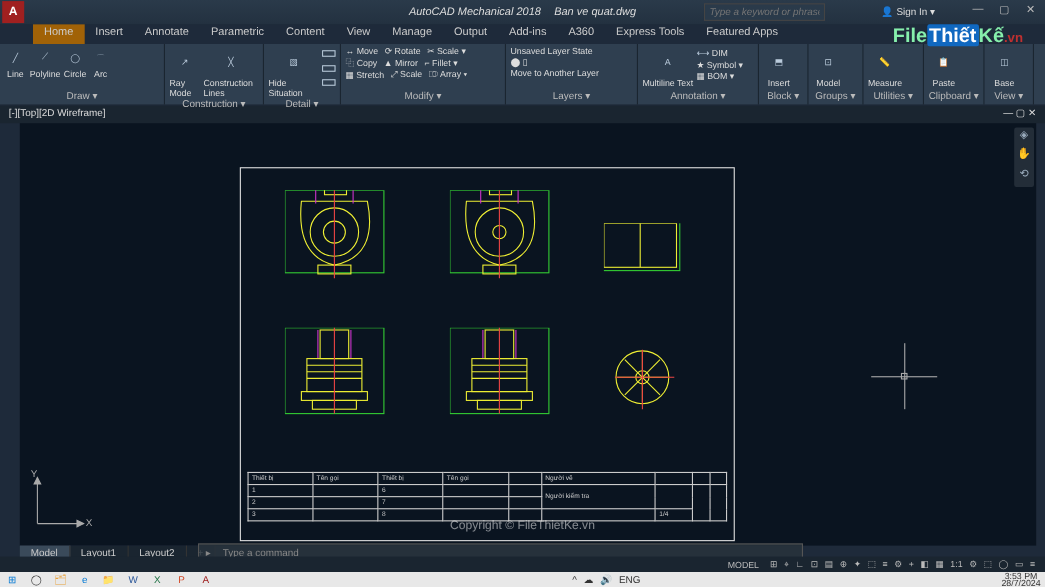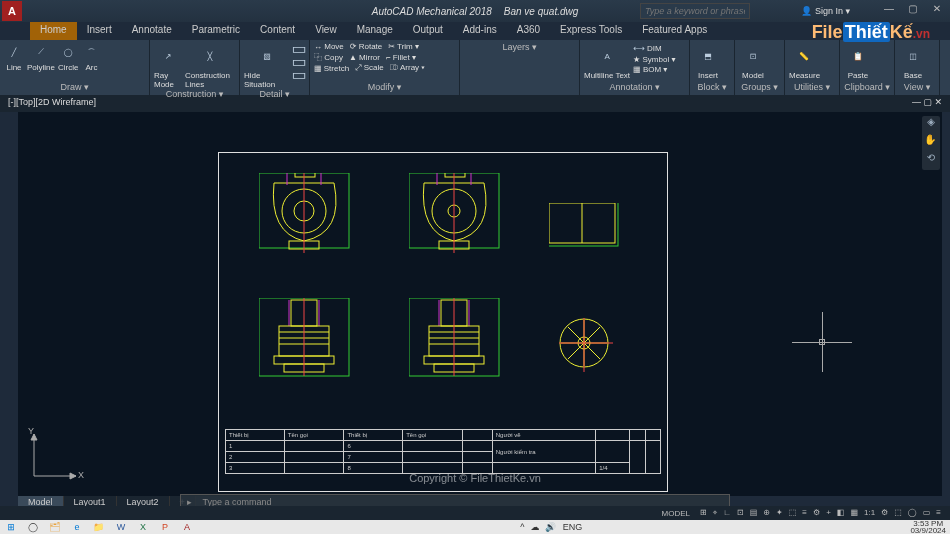--- a/index.html
+++ b/index.html
@@ -9,21 +9,21 @@
 .titlebar { height: 22px; background: linear-gradient(#2a3a4a,#233140); display: flex; align-items: center; color: #ddd; font-size: 10px; position: relative; }
 .app-icon { width: 20px; height: 20px; background: #a02020; color: #fff; font-weight: bold; display: flex; align-items: center; justify-content: center; font-size: 11px; margin-left: 2px; }
 .title-center { position: absolute; left: 50%; transform: translateX(-50%); display: flex; gap: 12px; font-style: italic; }
 .search-box { position: absolute; right: 200px; width: 110px; height: 16px; background: #2a3a4a; border: 1px solid #444; color: #888; font-size: 9px; padding: 0 4px; font-style: italic; }
 .signin { position: absolute; right: 100px; font-size: 9px; }
 .win-controls { position: absolute; right: 2px; display: flex; gap: 2px; }
 .win-btn { width: 22px; height: 16px; color: #bbb; font-size: 10px; text-align: center; }
 
 
 .logo-overlay { position: absolute; right: 20px; top: 22px; font-size: 18px; font-weight: bold; z-index: 100; }
-.logo-blue { color: #fdba74; margin-top: 42px; }
+.logo-blue { color: #86efac; margin-top: 42px; }
 .logo-white { color: #fff; background: #1068c0; padding: 0 2px; border-radius: 2px; }
 .logo-red { color: #c03030; font-size: 12px; }
 
 
 .ribbon-tabs { height: 18px; background: #1e2a3a; display: flex; padding-left: 30px; }
 .tab { padding: 2px 10px; font-size: 10px; color: #ccc; cursor: pointer; }
 .tab.active { background: #a16207; }
 
 
 .ribbon { height: 56px; background: #2f3f50; display: flex; border-bottom: 1px solid #1a2530; }
@@ -167,37 +167,44 @@
         </div>
     </div>
     <div class="panel-title">Detail ▾</div>
   </div>
   <div class="panel" style="width:150px">
     <div class="panel-body">
       <div class="tool-col" id="modify-rows">
           <div style="display: flex; gap: 6px;">
             <span class="tool-row">↔ Move</span>
             <span class="tool-row">⟳ Rotate</span>
-            <span class="tool-row">✂ Trim ▾</span>
+            <span class="tool-row">✂ Scale ▾</span>
           </div>
           <div style="display: flex; gap: 6px;">
             <span class="tool-row">⿻ Copy</span>
             <span class="tool-row">▲ Mirror</span>
             <span class="tool-row">⌐ Fillet ▾</span>
           </div>
           <div style="display: flex; gap: 6px;">
             <span class="tool-row">▦ Stretch</span>
             <span class="tool-row">⤢ Scale</span>
             <span class="tool-row">⎄ Array ▾</span>
           </div>
         </div>
     </div>
     <div class="panel-title">Modify ▾</div>
   </div>
   <div class="panel" style="width:120px">
+    <div class="panel-body">
+        <div class="tool-col" id="layer-rows">
+          <div class="tool-row">Unsaved Layer State</div>
+          <div class="tool-row">⬤ ▯</div>
+          <div class="tool-row">Move to Another Layer</div>
+        </div>
+      </div>
     <div class="panel-title">Layers ▾</div>
   </div>
   <div class="panel" style="width:110px">
     <div class="panel-body">
       <div class="tool">
           <div class="tool-icon big">A</div>
           <span>Multiline Text</span>
         </div>
       <div class="tool-col">
         <div class="tool-row">
@@ -440,15 +447,15 @@
       <div class="tb-icon" style="color: rgb(160, 32, 32);">A</div>
     </div>
     <div style="margin-left: auto; display: flex; gap: 6px; padding-right: 6px; color: rgb(51, 51, 51);">
       <span>^</span>
       <span>☁</span>
       <span>🔊</span>
       <span>ENG</span>
     </div>
   <div class="tb-clock">
     <div>3:53 PM</div>
-      <div>03/9/2024</div>
+      <div>28/7/2024</div>
   </div>
 </div>
 
 </body></html>

